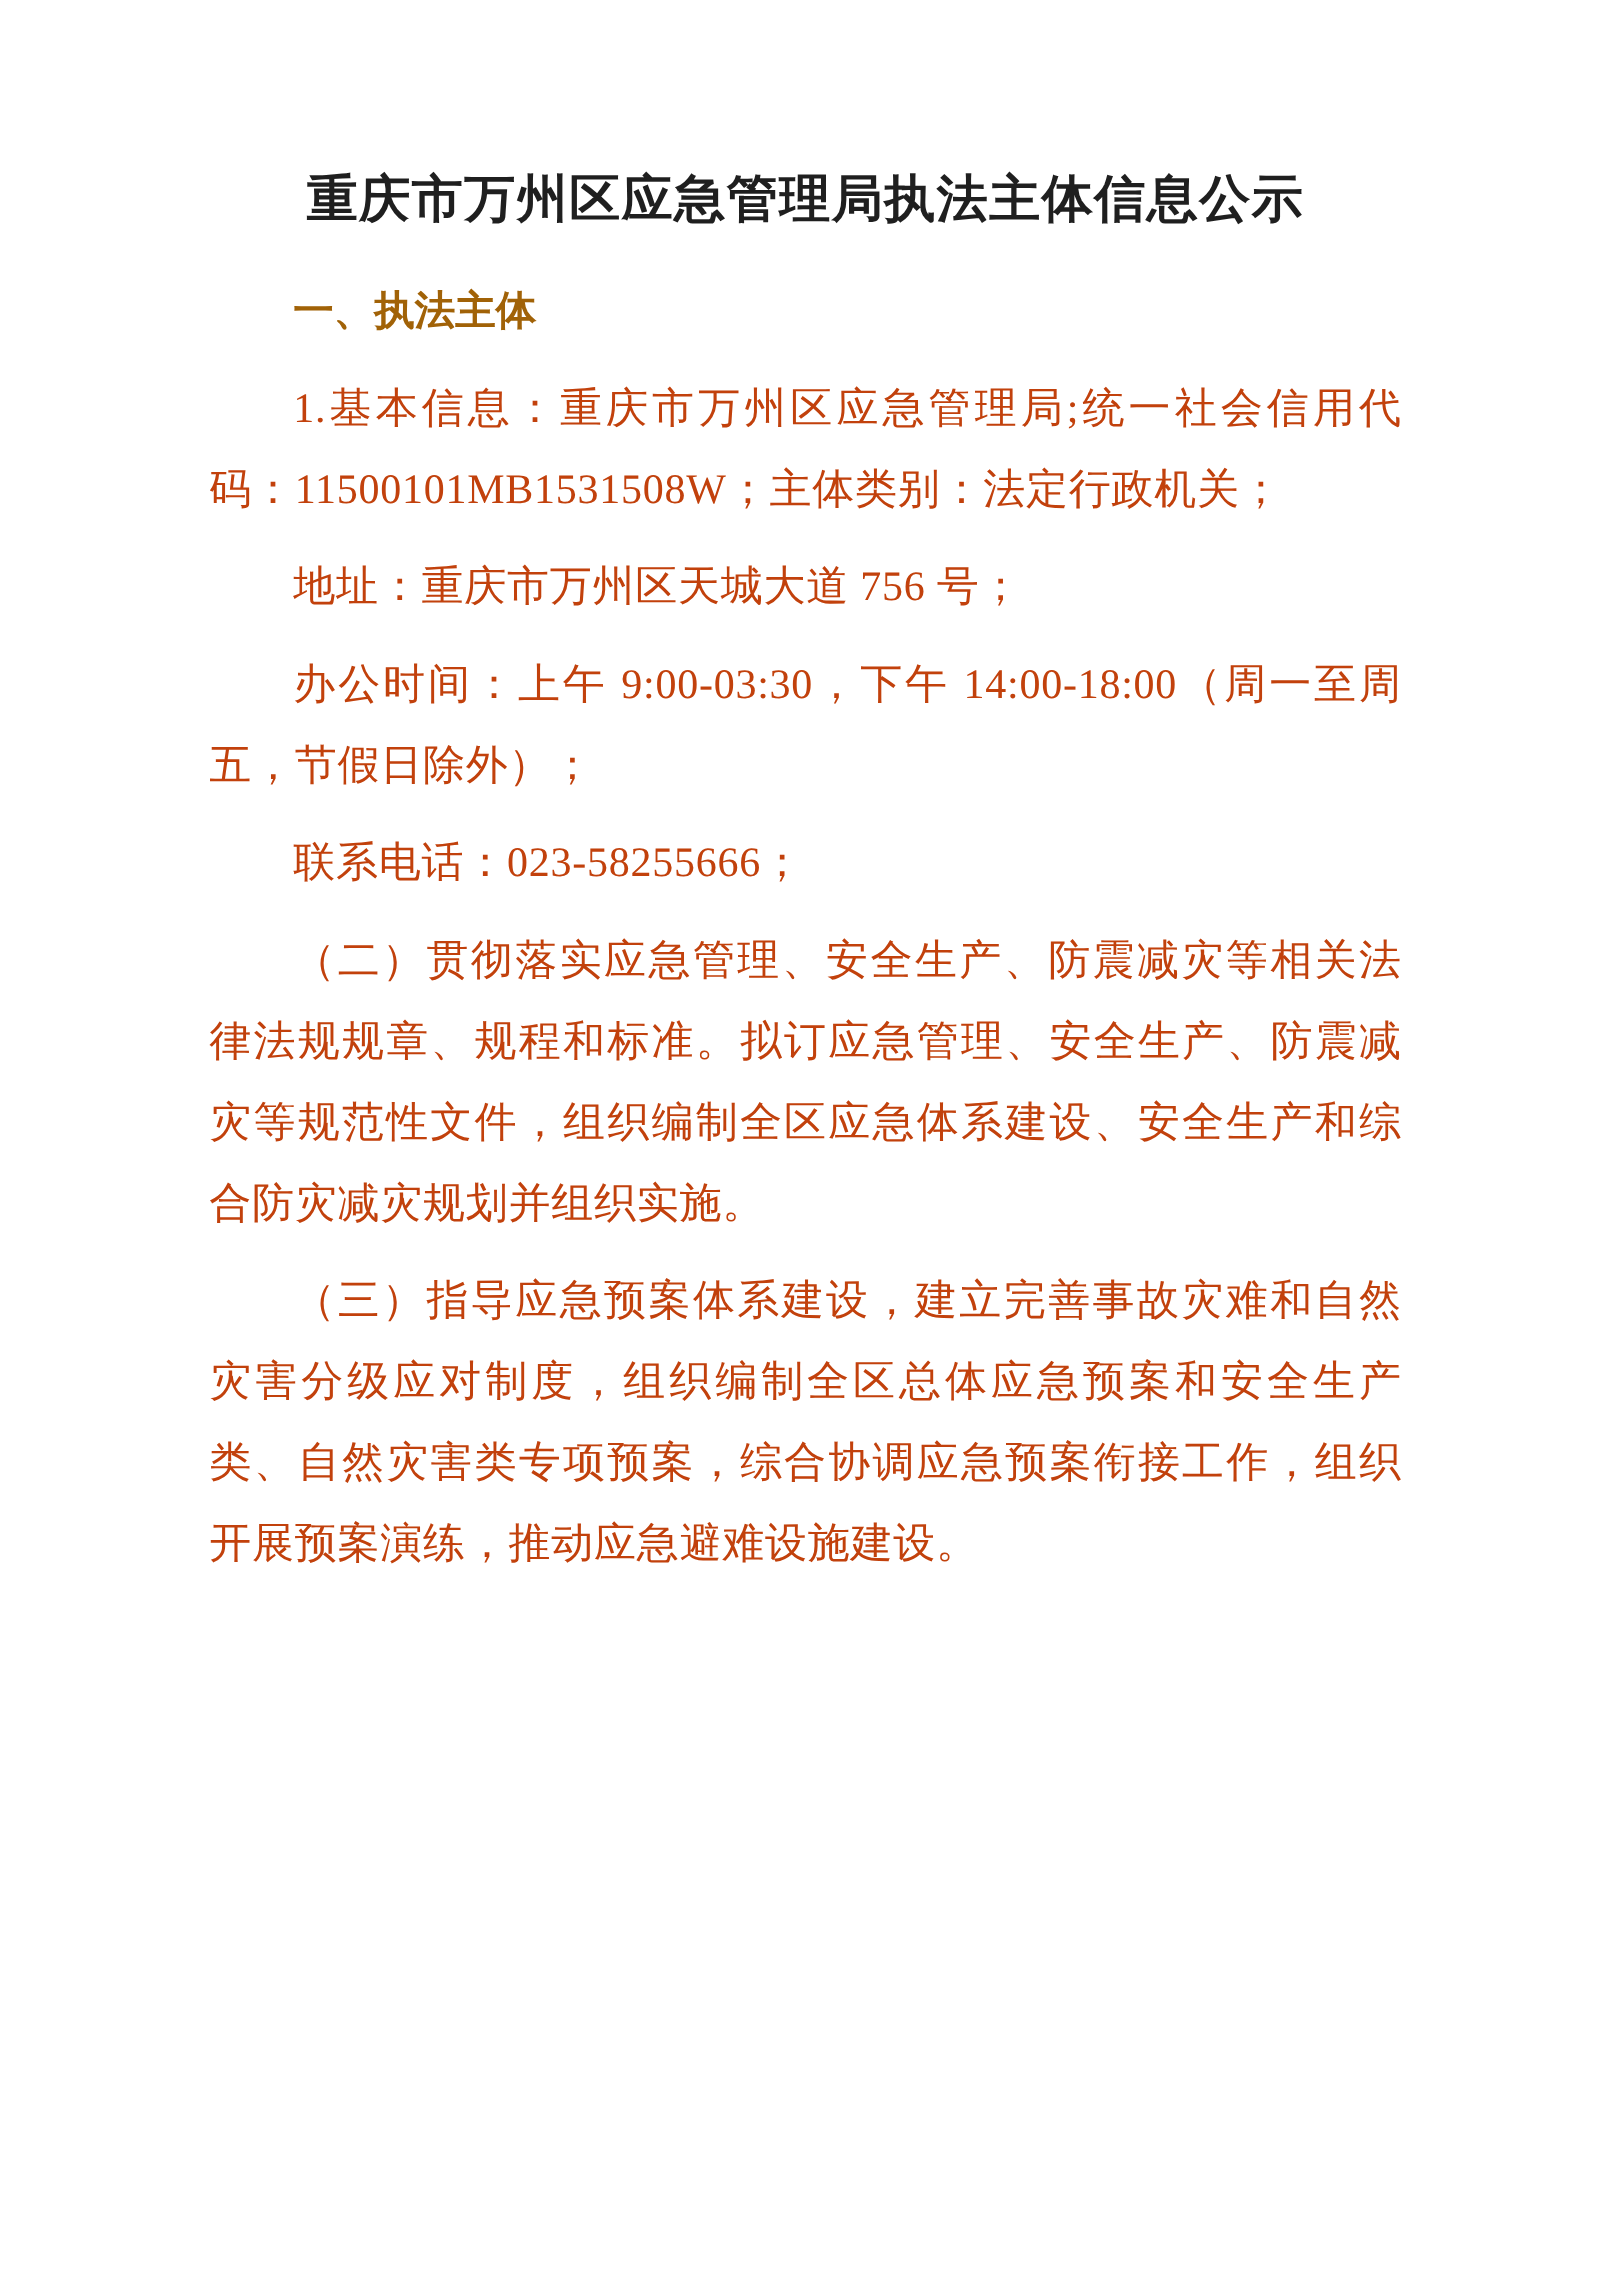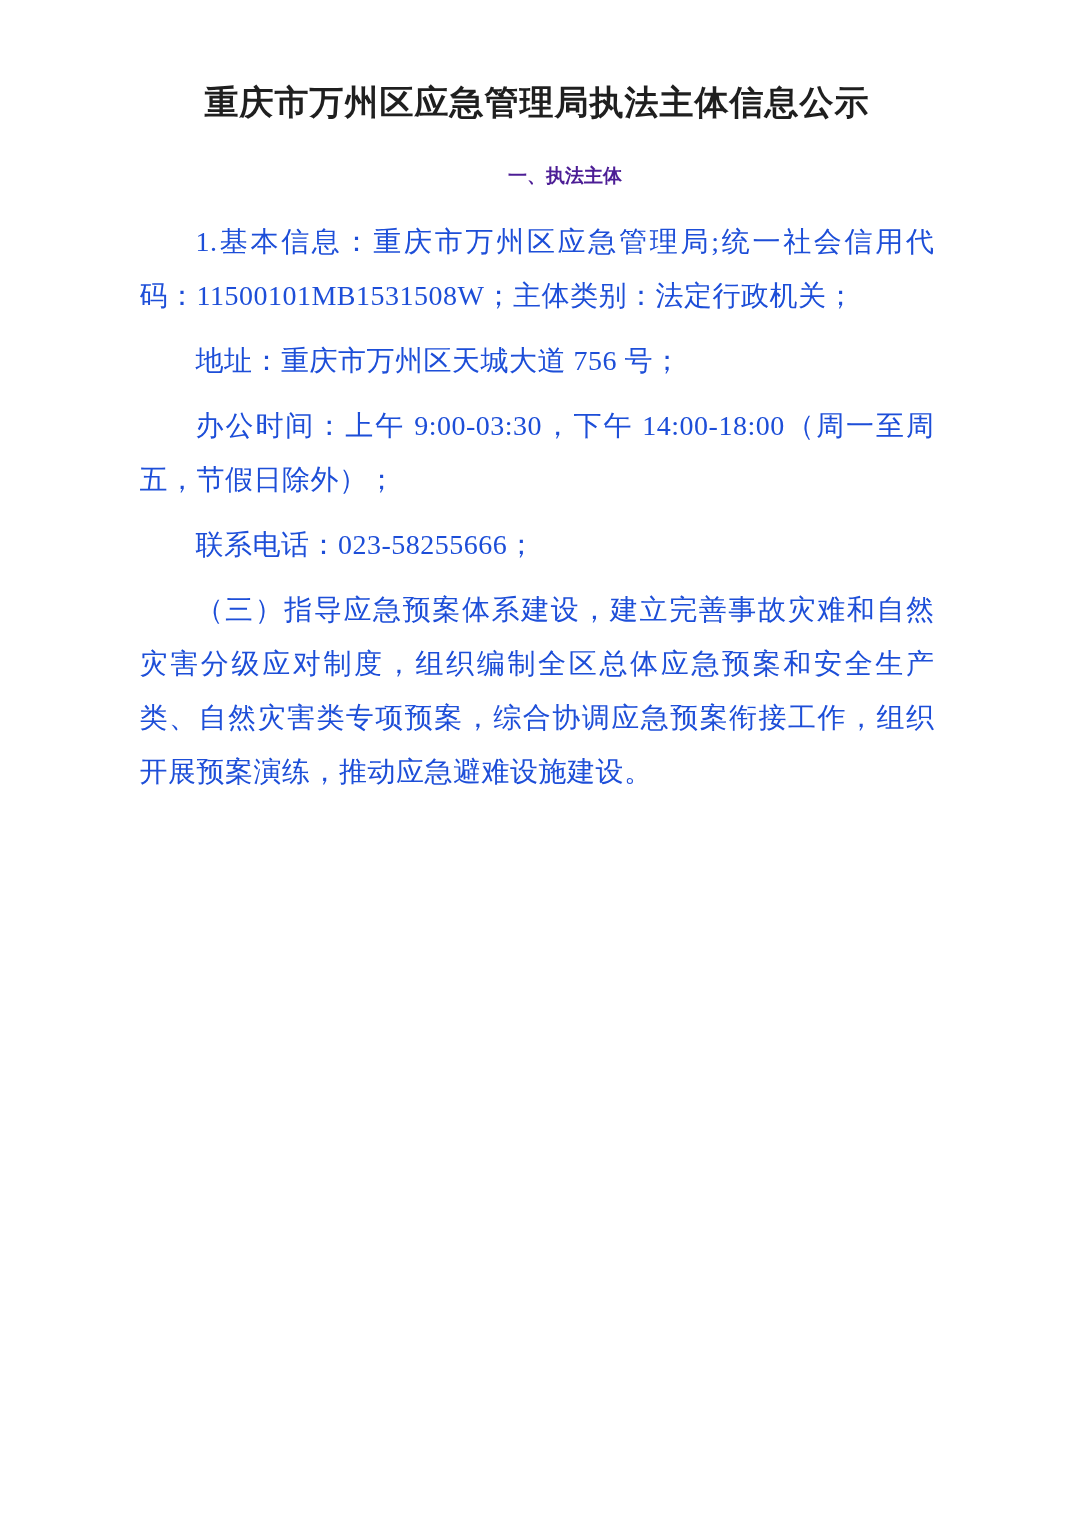--- a/index.html
+++ b/index.html
@@ -11,49 +11,48 @@
     position: relative;
     width: 1074px;
     height: 1520px;
     background: #ffffff;
     overflow: hidden;
     font-family: "Liberation Serif", "DejaVu Serif", serif;
   }
   .content {
     width: 795px;
     margin: 0 auto;
-    padding-top: 77px;
+    padding-top: 108px;
   }
   .doc-title {
     margin: 0 0 26px 0;
     font-size: 34px;
     line-height: 52px;
     font-weight: bold;
     text-align: center;
     letter-spacing: 1px;
     color: #1f1f1f;
     font-family: "Liberation Serif", "DejaVu Serif", serif;
   }
   .section-heading {
     margin: 0 0 18px 0;
     padding-left: 56px;
-    font-size: 19px;
+    font-size: 27px;
     line-height: 42px;
     font-weight: bold;
-    color: #4c1d95;
+    color: #a16207;
     font-family: "Liberation Sans", "DejaVu Sans", sans-serif;
-    text-align: center;
   }
   .para {
     margin: 0 0 11px 0;
     font-size: 28px;
     line-height: 54px;
     text-indent: 56px;
     text-align: justify;
-    color: #1d4ed8;
+    color: #c2410c;
     letter-spacing: 0.5px;
   }
 </style>
 </head>
 <body>
 
 <div class="page">
   <div class="content">
     <h1 class="doc-title">重庆市万州区应急管理局执法主体信息公示</h1>
 
@@ -62,16 +61,17 @@
     <p class="para">1.基本信息：重庆市万州区应急管理局;统一社会信用代码：11500101MB1531508W；主体类别：法定行政机关；</p>
 
     <p class="para">地址：重庆市万州区天城大道 756 号；</p>
 
     <p class="para">办公时间：上午 9:00-03:30，下午 14:00-18:00（周一至周五，节假日除外）；</p>
 
     <p class="para">联系电话：023-58255666；</p>
 
 
 
+    <p class="para">（二）贯彻落实应急管理、安全生产、防震减灾等相关法律法规规章、规程和标准。拟订应急管理、安全生产、防震减灾等规范性文件，组织编制全区应急体系建设、安全生产和综合防灾减灾规划并组织实施。</p>
 
     <p class="para">（三）指导应急预案体系建设，建立完善事故灾难和自然灾害分级应对制度，组织编制全区总体应急预案和安全生产类、自然灾害类专项预案，综合协调应急预案衔接工作，组织开展预案演练，推动应急避难设施建设。</p>
   </div>
 </div>
 
 </body></html>

